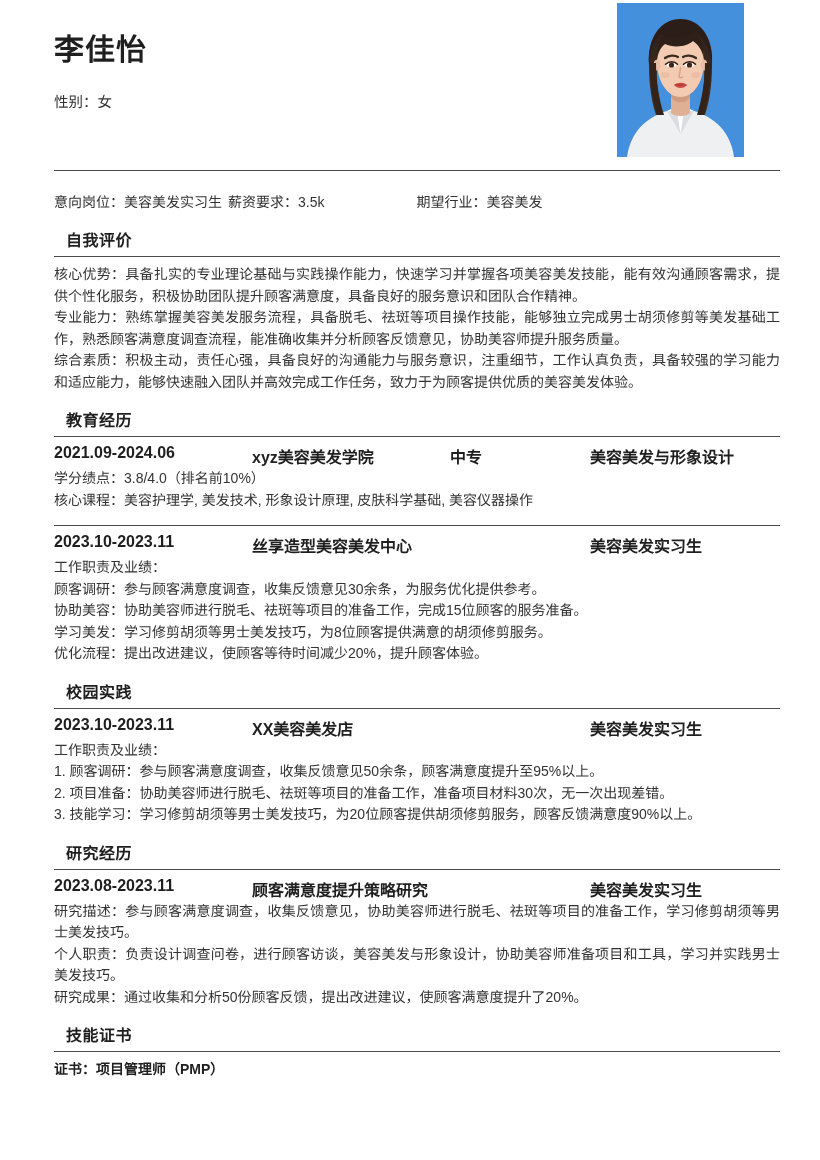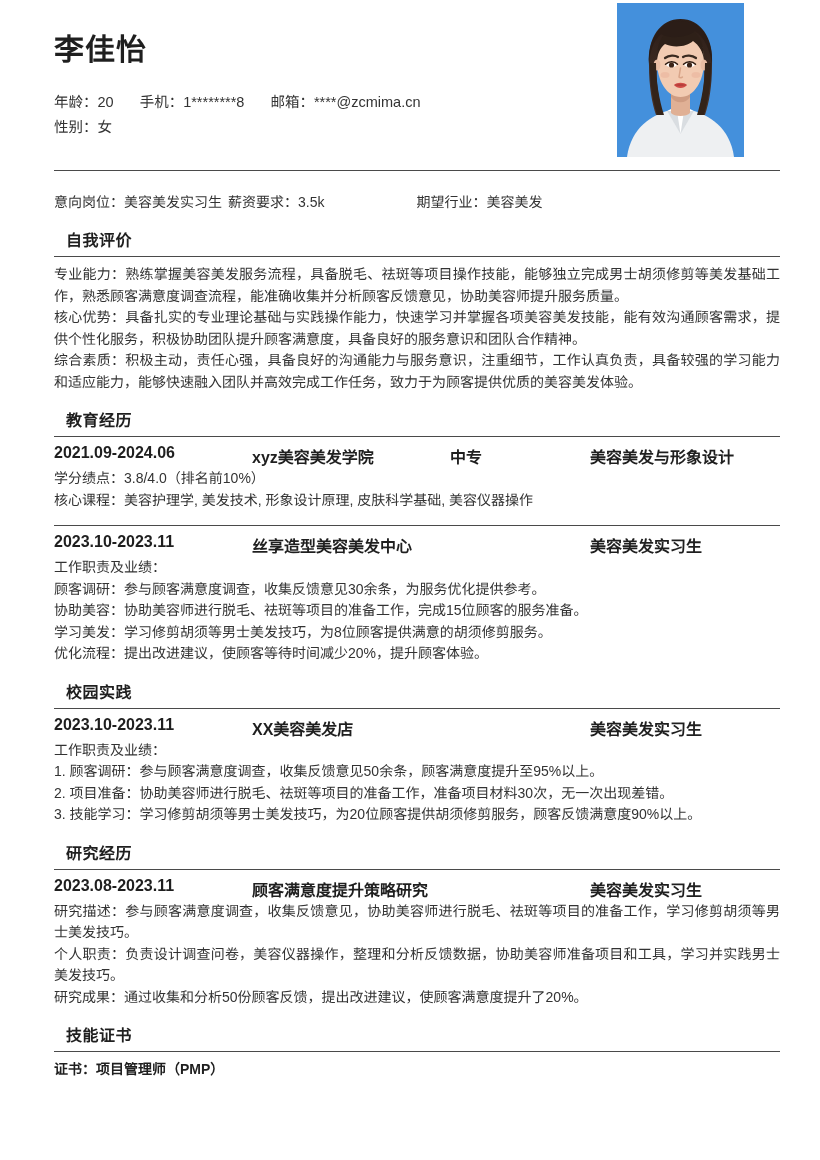--- a/index.html
+++ b/index.html
@@ -135,29 +135,20 @@
 </head>
 <body>
 
 <div class="page">
   <div class="inner">
 
     <div class="header">
       <div class="name">李佳怡</div>
 
       <div class="contact-lines">
-        <div class="contact-row">
-          <span class="contact-item">
-            <span class="contact-label">年龄：</span><span class="contact-value">20</span>
-          </span><span class="gap-1"></span><span class="contact-item">
-            <span class="contact-label">手机：</span><span class="contact-value">1********8</span>
-          </span><span class="gap-2"></span><span class="contact-item">
-            <span class="contact-label">邮箱：</span><span class="contact-value">****@zcmima.cn</span>
-          </span>
-        </div>
         <div class="contact-row">
           <span class="contact-item">
             <span class="contact-label">性别：</span><span class="contact-value">女</span>
           </span>
         </div>
       </div>
 
       <div class="photo">
         <svg viewBox="0 0 127 154" xmlns="http://www.w3.org/2000/svg">
           <defs>
@@ -221,22 +212,22 @@
         <div class="inline-row" style="padding-top:4px;">
           <span>意向岗位：</span><span>美容美发实习生</span><span class="intent-gap"></span><span>薪资要求：</span><span>3.5k</span><span class="intent-gap-big"></span><span>期望行业：</span><span>美容美发</span>
         </div>
       </div>
     </div>
 
     <div class="section sec-spacing-lg">
       <div class="section-title">自我评价</div>
       <div class="section-rule"></div>
       <div class="section-body">
+        <p class="para">核心优势：具备扎实的专业理论基础与实践操作能力，快速学习并掌握各项美容美发技能，能有效沟通顾客需求，提供个性化服务，积极协助团队提升顾客满意度，具备良好的服务意识和团队合作精神。</p>
         <p class="para">专业能力：熟练掌握美容美发服务流程，具备脱毛、祛斑等项目操作技能，能够独立完成男士胡须修剪等美发基础工作，熟悉顾客满意度调查流程，能准确收集并分析顾客反馈意见，协助美容师提升服务质量。</p>
-        <p class="para">核心优势：具备扎实的专业理论基础与实践操作能力，快速学习并掌握各项美容美发技能，能有效沟通顾客需求，提供个性化服务，积极协助团队提升顾客满意度，具备良好的服务意识和团队合作精神。</p>
         <p class="para">综合素质：积极主动，责任心强，具备良好的沟通能力与服务意识，注重细节，工作认真负责，具备较强的学习能力和适应能力，能够快速融入团队并高效完成工作任务，致力于为顾客提供优质的美容美发体验。</p>
       </div>
     </div>
 
     <div class="section sec-spacing-lg">
       <div class="section-title">教育经历</div>
       <div class="section-rule"></div>
       <div class="section-body">
         <div class="entry-block">
           <div class="entry-head">
@@ -291,21 +282,21 @@
       <div class="section-title">研究经历</div>
       <div class="section-rule"></div>
       <div class="section-body">
         <div class="entry-block">
           <div class="entry-head">
             <span class="eh-date">2023.08-2023.11</span>
             <span class="eh-org">顾客满意度提升策略研究</span>
             <span class="eh-role">美容美发实习生</span>
           </div>
           <p class="para">研究描述：参与顾客满意度调查，收集反馈意见，协助美容师进行脱毛、祛斑等项目的准备工作，学习修剪胡须等男士美发技巧。</p>
-          <p class="para">个人职责：负责设计调查问卷，美容仪器操作，整理和分析反馈数据，协助美容师准备项目和工具，学习并实践男士美发技巧。</p>
+          <p class="para">个人职责：负责设计调查问卷，进行顾客访谈，美容美发与形象设计，协助美容师准备项目和工具，学习并实践男士美发技巧。</p>
           <p class="para">研究成果：通过收集和分析50份顾客反馈，提出改进建议，使顾客满意度提升了20%。</p>
         </div>
       </div>
     </div>
 
     <div class="section sec-spacing-lg">
       <div class="section-title">技能证书</div>
       <div class="section-rule"></div>
       <div class="section-body">
         <p class="entry-line" style="font-weight:bold;color:#1f1f1f;">证书：项目管理师（PMP）</p>

